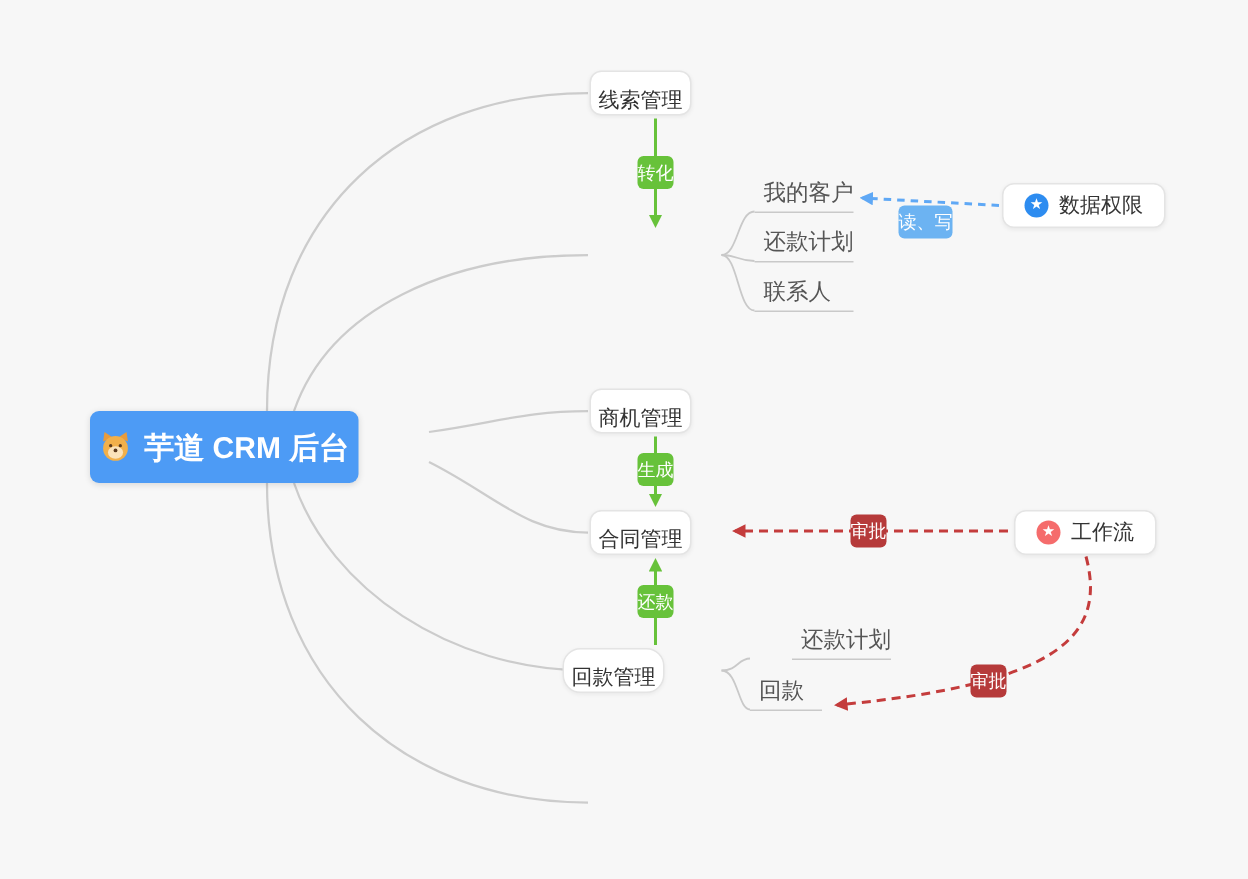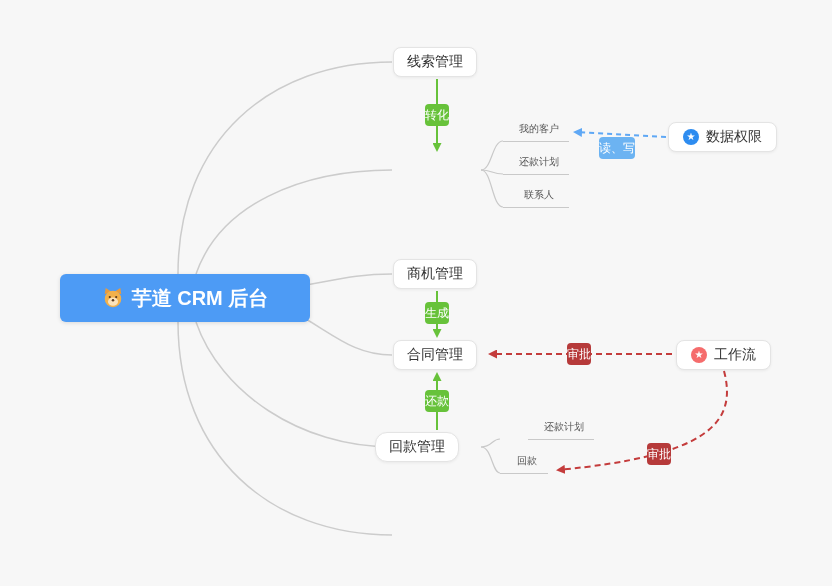--- a/index.html
+++ b/index.html
@@ -15,45 +15,45 @@
     overflow: hidden;
   }
   svg.edges {
     position: absolute;
     left: 0; top: 0;
     width: 832px; height: 586px;
   }
   .central {
     position: absolute;
     left: 60px; top: 274px;
-    width: 250px; height: 48px;
+    width: 179px; height: 48px;
     background: #4D9BF5;
     border-radius: 6px;
     color: #fff;
     font-size: 20px;
     font-weight: 600;
     display: flex;
     align-items: center;
     justify-content: center;
     gap: 8px;
     box-shadow: 0 1px 4px rgba(0,0,0,.12);
     white-space: nowrap;
   }
   .node {
     position: absolute;
-    width: 84px; height: 30px;
+    width: 68px; height: 30px;
     box-sizing: border-box;
     background: #fff;
     border: 1px solid #E4E4E4;
     border-radius: 8px;
     box-shadow: 0 1px 3px rgba(0,0,0,.06);
     color: #333;
     font-size: 14px;
     display: flex;
-    align-items: center;
+    align-items: flex-end;
     justify-content: center;
     white-space: nowrap;
   }
   .side-node {
     position: absolute;
     height: 30px;
     box-sizing: border-box;
     background: #fff;
     border: 1px solid #E4E4E4;
     border-radius: 8px;
@@ -73,27 +73,26 @@
     font-size: 10px;
     line-height: 16px;
     display: flex;
     align-items: center;
     justify-content: center;
     flex: 0 0 16px;
   }
   .child {
     position: absolute;
     box-sizing: border-box;
-    font-size: 10px;
+    font-size: 15px;
     line-height: 16px;
     color: #555;
     padding: 0 0 4px 6px;
     border-bottom: 1px solid #C9C9C9;
     white-space: nowrap;
-    text-align: center;
   }
   .pill {
     position: absolute;
     transform: translate(-50%, -50%);
     font-size: 12px;
     line-height: 12px;
     color: #fff;
     padding: 5px 0;
     border-radius: 4px;
     white-space: nowrap;

